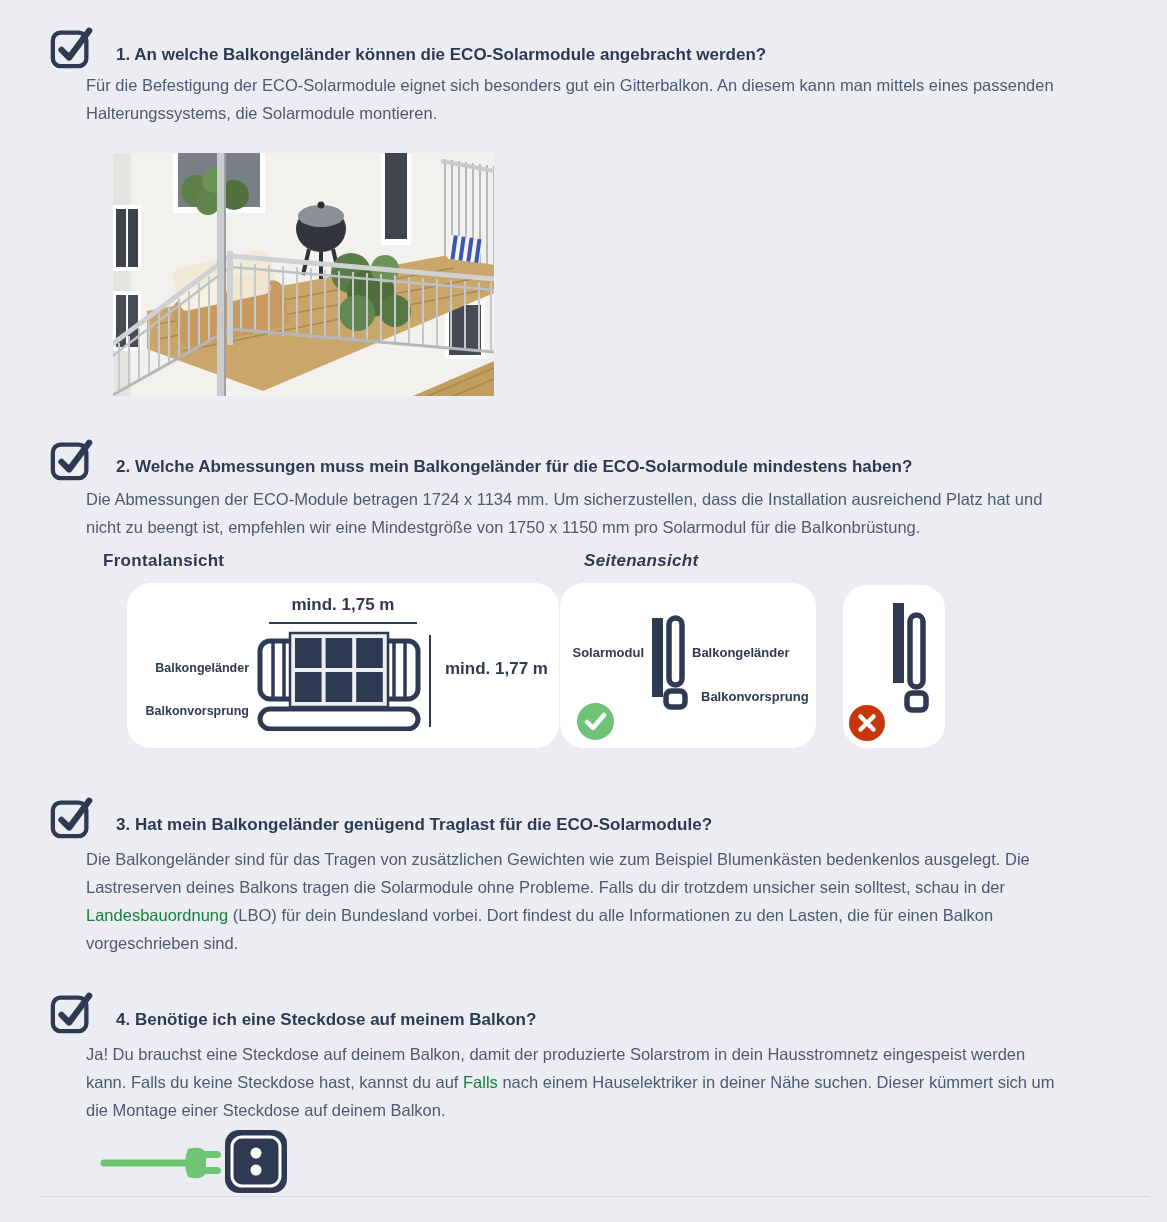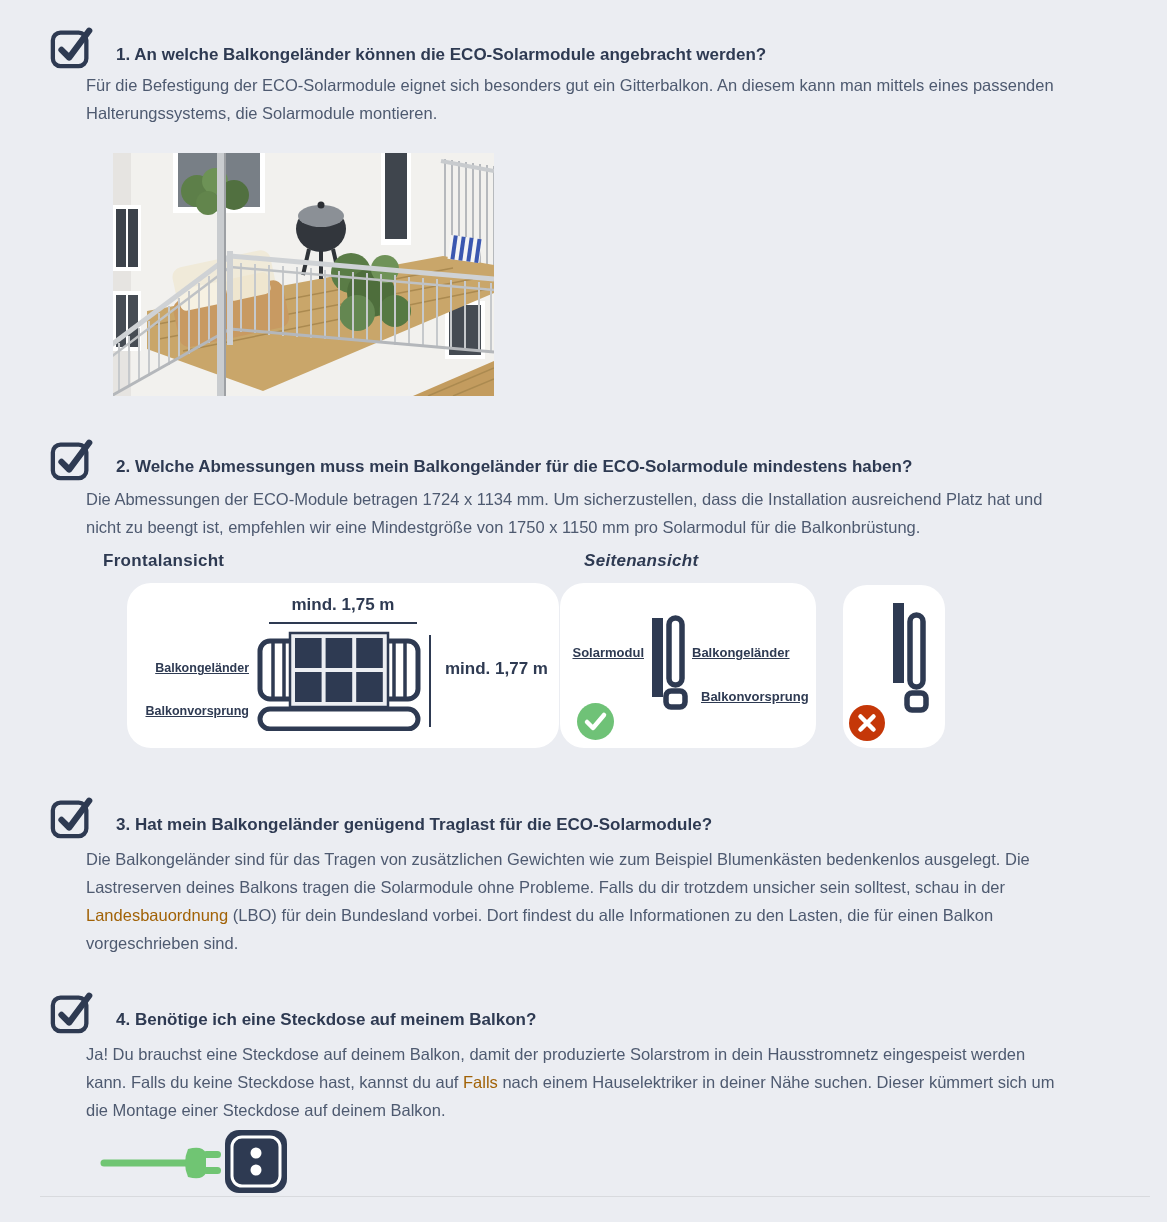--- a/index.html
+++ b/index.html
@@ -2,32 +2,32 @@
 <html><head>
 <meta charset="utf-8">
 <style>
   html,body{margin:0;padding:0;background:#ebedf2;}
   .page{position:relative;width:1167px;height:1222px;background:#ebedf2;overflow:hidden;
         font-family:"Liberation Sans", sans-serif;}
   .faq-section{position:absolute;left:0;width:1167px;}
   .checkbox{position:absolute;left:50px;top:0;width:44px;height:44px;}
   .question{position:absolute;left:104px;top:8px;margin:12px;font-size:17px;font-weight:bold;color:#2e3a52;}
   .answer{position:absolute;left:86px;margin:0;width:974px;font-size:16.5px;line-height:28px;color:#4e5a70;}
-  .answer a{color:#a16207;text-decoration:none;cursor:pointer;}
+  .answer a{color:#15803d;text-decoration:none;cursor:pointer;}
   .photo{position:absolute;left:113px;top:153px;width:381px;height:243px;display:block;}
   .diag-title{position:absolute;top:551px;margin:0;font-size:17px;font-weight:bold;color:#2e3a52;
               letter-spacing:.3px;text-align:left;}
   #front-title{left:103px;width:432px;}
   #side-title{left:584px;width:240px;font-style:italic;}
   .card{position:absolute;background:#ffffff;border-radius:24px;}
   #front-card{left:103px;top:583px;width:432px;height:165px;margin-left:24px;}
   #side-card-ok{left:560px;top:583px;width:256px;height:165px;}
   #side-card-bad{left:843px;top:585px;width:102px;height:163px;}
   .dim-label{position:absolute;font-weight:bold;color:#2e3a52;}
-  .small-label{position:absolute;font-weight:bold;color:#2e3a52;font-size:12.5px;white-space:nowrap;text-decoration:underline;}
+  .small-label{position:absolute;font-weight:bold;color:#2e3a52;font-size:12.5px;white-space:nowrap;}
   .divider{position:absolute;top:1196px;left:40px;width:1110px;height:1px;background:#d8dade;}
   .plug-wrap{position:absolute;left:100px;top:1127px;width:190px;height:70px;}
   svg{display:block;}
 </style>
 </head>
 <body>
 
 <div class="page">
 
   <section class="faq-section" style="top:25px;">

